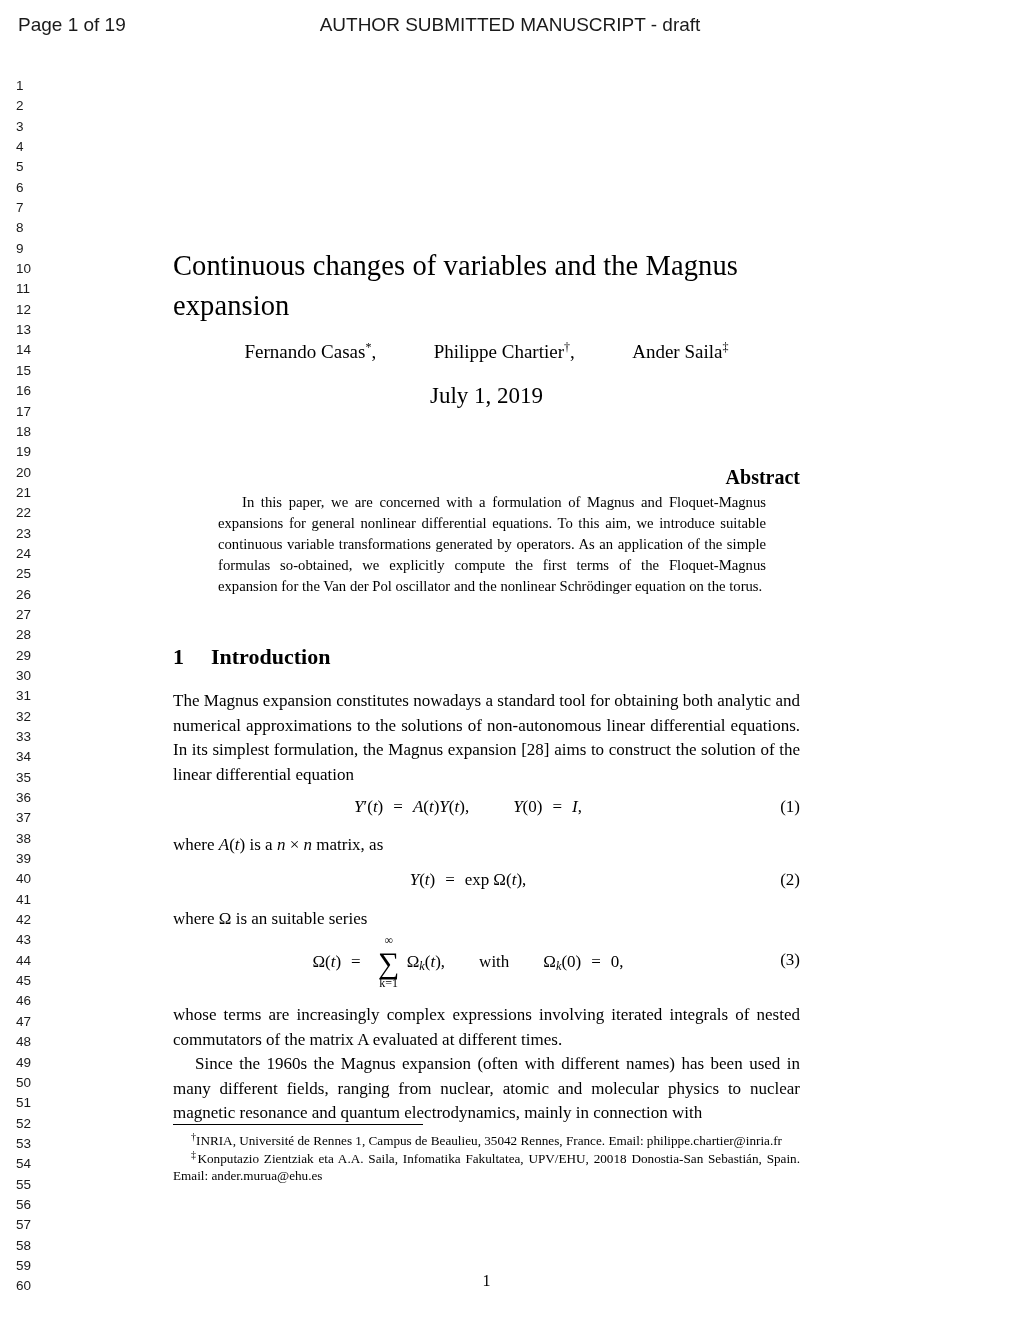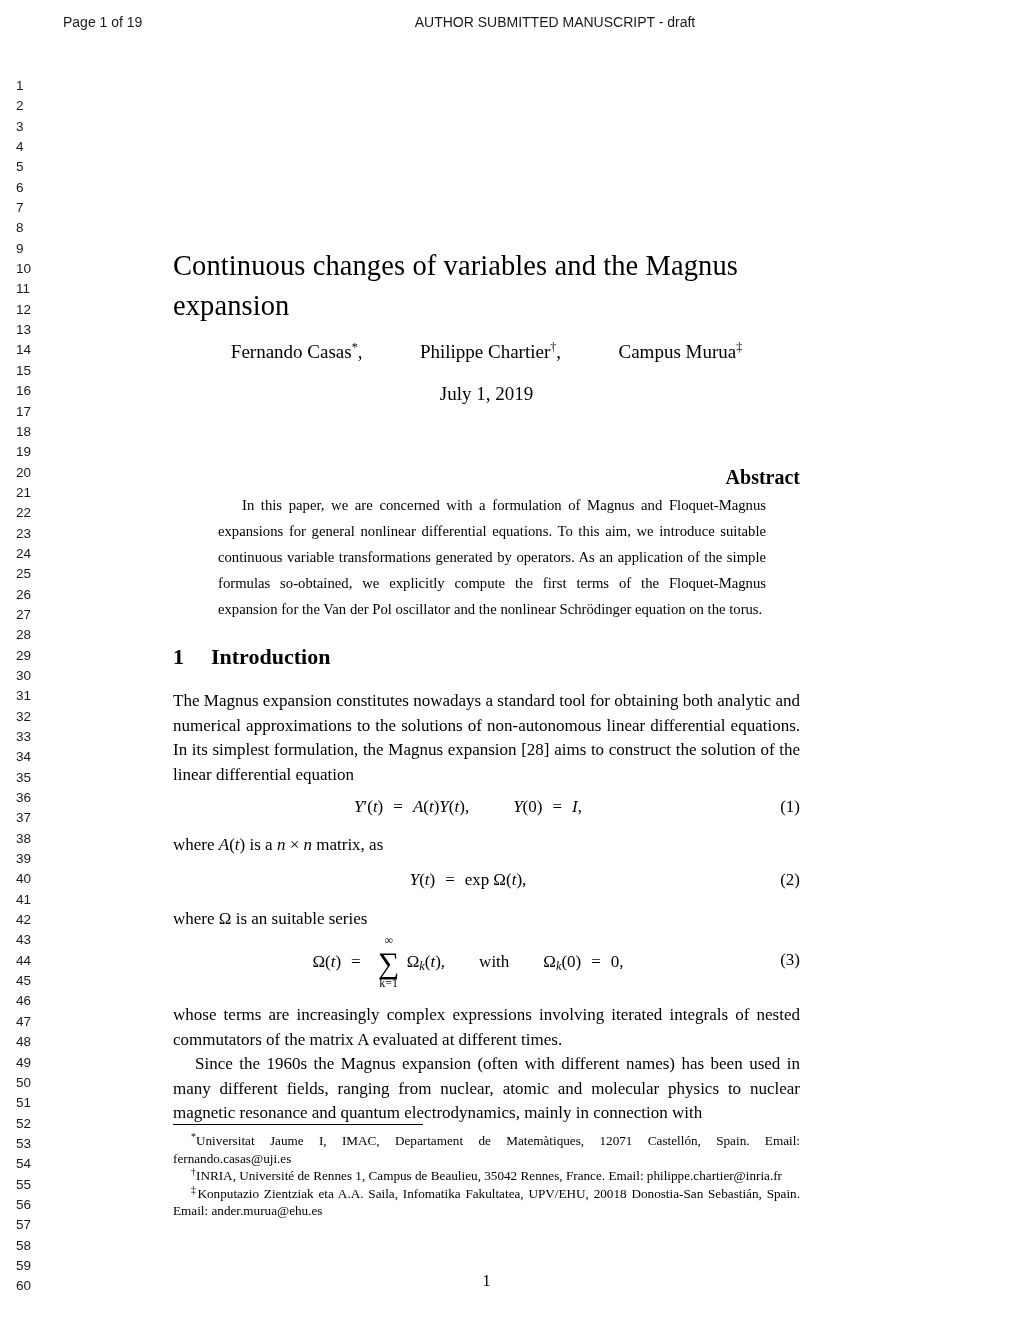--- a/index.html
+++ b/index.html
@@ -17,23 +17,22 @@
   }
 
   
   .running-header {
     position: absolute;
     top: 14px;
     left: 0;
     width: 889px;
     height: 20px;
     font-family: "Liberation Sans", sans-serif;
-    font-size: 14px;
+    font-size: 19px;
     color: #1a1a1a;
-    margin-left: 45px;
   }
   .running-header .hdr-left {
     position: absolute;
     left: 18px;
     top: 0;
     white-space: nowrap;
   }
   .running-header .hdr-center {
     position: absolute;
     left: 0;
@@ -90,40 +89,40 @@
     font-size: 12px;
     vertical-align: super;
     line-height: 0;
   }
   .date {
     position: absolute;
     left: 173px;
     top: 383px;
     width: 627px;
     text-align: center;
-    font-size: 19px;
+    font-size: 23px;
   }
 
   
   .abstract-head {
     position: absolute;
     left: 173px;
     top: 466px;
     width: 627px;
     text-align: right;
     font-size: 20px;
     font-weight: bold;
   }
   .abstract-body {
     position: absolute;
     left: 218px;
     top: 492px;
     width: 548px;
     font-size: 14.7px;
-    line-height: 26px;
+    line-height: 21px;
     text-align: justify;
     text-indent: 24px;
     hyphens: none;
   }
 
   
   .section-head {
     position: absolute;
     left: 173px;
     top: 644px;
@@ -338,21 +337,21 @@
 <div class="title">
   <div>Continuous changes of variables and the Magnus</div>
   <div>expansion</div>
 </div>
 
 <div class="authors">
   <span class="author"><span>Fernando Casas</span><sup>*</sup><span>,</span></span>
   <span class="gap"></span>
   <span class="author"><span>Philippe Chartier</span><sup>†</sup><span>,</span></span>
   <span class="gap"></span>
-  <span class="author"><span>Campus Murua</span><sup>‡</sup></span>
+  <span class="author"><span>Ander Saila</span><sup>‡</sup></span>
 </div>
 
 <div class="date">July 1, 2019</div>
 
 <div class="abstract-head">Abstract</div>
 <div class="abstract-body">In this paper, we are concerned with a formulation of Magnus and Floquet-Magnus expansions for general nonlinear differential equations. To this aim, we introduce suitable continuous variable transformations generated by operators. As an application of the simple formulas so-obtained, we explicitly compute the first terms of the Floquet-Magnus expansion for the Van der Pol oscillator and the nonlinear Schrödinger equation on the torus.</div>
 
 <div class="section-head">
   <span class="secnum">1</span><span>Introduction</span>
 </div>
@@ -377,18 +376,17 @@
   <span class="eq-body"><span class="mo">Ω</span><span class="mo">(</span><span class="mi">t</span><span class="mo">)</span><span class="spc-s"></span><span class="mo">=</span><span class="spc-s"></span><span class="bigop"><span class="lim-top">∞</span><span class="sigma">∑</span><span class="lim-bot">k=1</span></span><span class="mo">Ω</span><span class="msub">k</span><span class="mo">(</span><span class="mi">t</span><span class="mo">)</span><span class="mo">,</span><span class="spc-m"></span><span class="mo">with</span><span class="spc-m"></span><span class="mo">Ω</span><span class="msub">k</span><span class="mo">(</span><span class="mn">0</span><span class="mo">)</span><span class="spc-s"></span><span class="mo">=</span><span class="spc-s"></span><span class="mn">0</span><span class="mo">,</span></span>
   <span class="eq-num">(3)</span>
 </div>
 
 <div class="para p-whose">whose terms are increasingly complex expressions involving iterated integrals of nested commutators of the matrix A evaluated at different times.</div>
 
 <div class="para p-since indent">Since the 1960s the Magnus expansion (often with different names) has been used in many different fields, ranging from nuclear, atomic and molecular physics to nuclear magnetic resonance and quantum electrodynamics, mainly in connection with</div>
 
 <div class="footnote-rule"></div>
 <div class="footnotes">
-  <div class="fn"><sup>*</sup><span>Universitat Jaume I, IMAC, Departament de Matemàtiques, 12071 Castellón, Spain. Email: fernando.casas@uji.es</span></div>
   <div class="fn"><sup>†</sup><span>INRIA, Université de Rennes 1, Campus de Beaulieu, 35042 Rennes, France. Email: philippe.chartier@inria.fr</span></div>
   <div class="fn"><sup>‡</sup><span>Konputazio Zientziak eta A.A. Saila, Infomatika Fakultatea, UPV/EHU, 20018 Donostia-San Sebastián, Spain. Email: ander.murua@ehu.es</span></div>
 </div>
 
 <div class="folio">1</div>
 
 </body></html>

